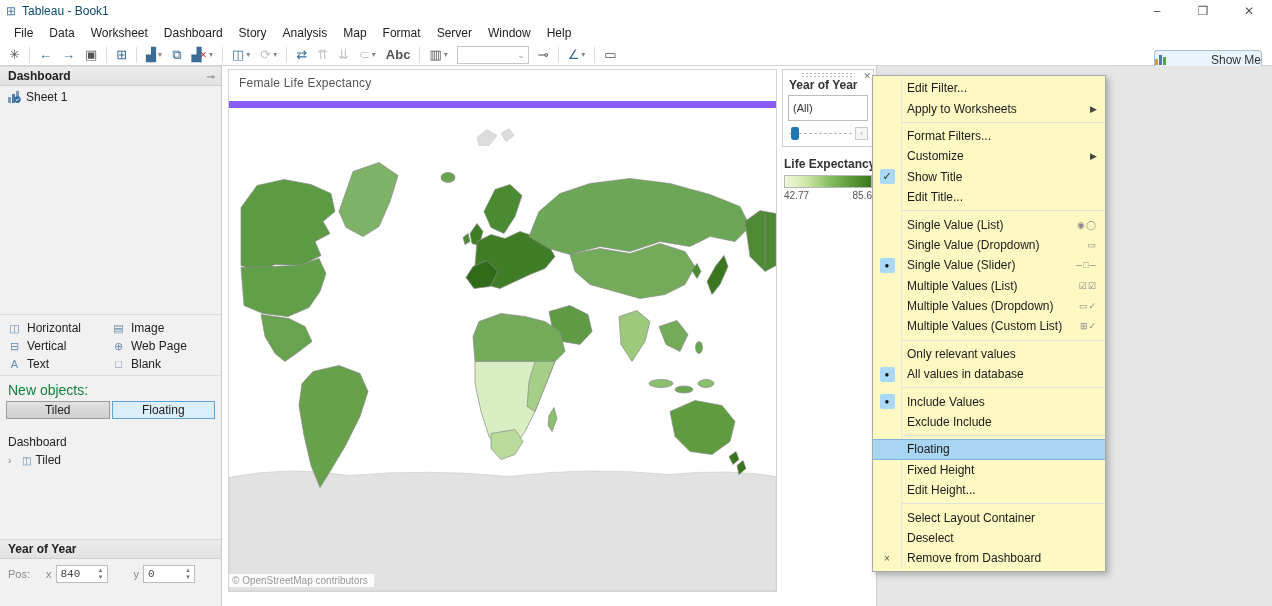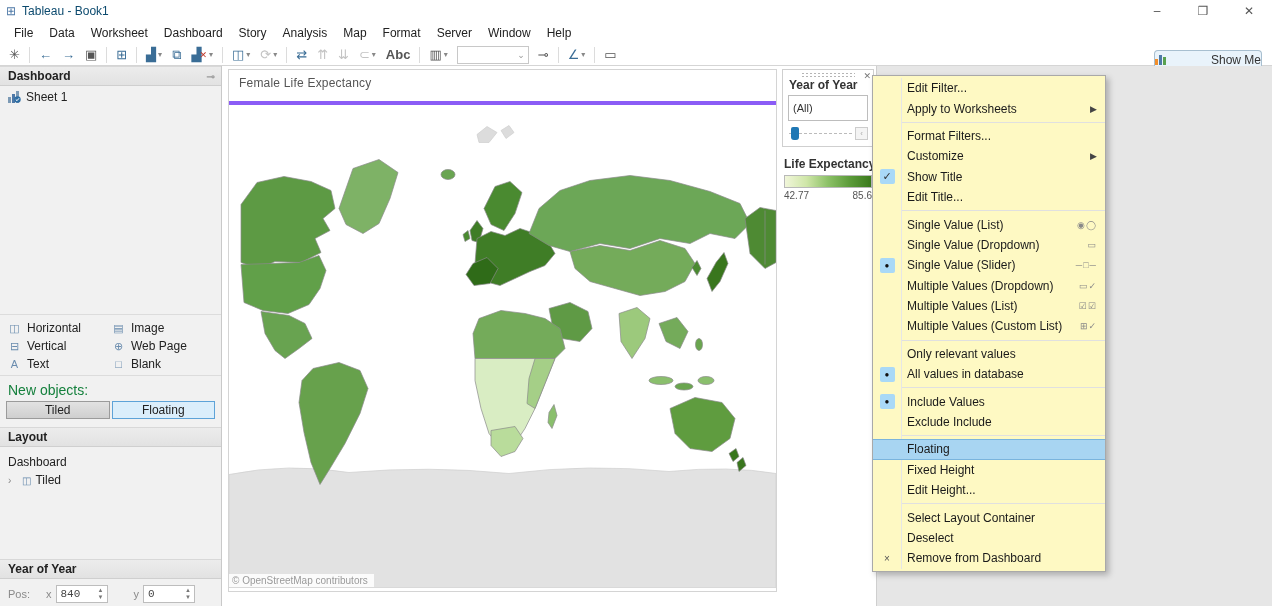--- a/index.html
+++ b/index.html
@@ -74,21 +74,21 @@
   .gap-y { margin-left:22px; }
 
   
   .workspace { position:absolute; left:223px; top:66px; width:1049px; height:540px; background:#e6e6e6; }
   .canvas { position:absolute; left:0; top:0; width:654px; height:540px; background:#fff;
     border-right:1px solid #cfcfcf; }
   .sheet-zone { position:absolute; left:5px; top:3px; width:549px; height:523px; background:#fff;
     border:1px solid #d4d4d4; }
   .sheet-title { font-size:12px; color:#555; padding:6px 0 4px 10px; letter-spacing:0.2px; }
   .map-pane { position:absolute; left:0px; top:31px; width:547px; height:490px; overflow:hidden;
-    border-top:4px solid #8b5cf6; background:#fff; }
+    border-top:7px solid #8b5cf6; background:#fff; }
   .attribution { position:absolute; left:0; bottom:4px; background:rgba(255,255,255,0.85);
     font-size:10px; color:#9a9a9a; padding:1px 6px 1px 3px; }
 
   
   .card-col { position:absolute; left:559px; top:3px; width:92px; }
   .filter-card { background:#fff; border:1px solid #cfcfcf; padding:2px 4px 6px 4px; position:relative; overflow:hidden; }
   .drag-dots { height:5px; margin:0 auto; width:54px;
     background-image:radial-gradient(#b5b5b5 35%, transparent 40%); background-size:4px 3px; }
   .card-x { position:absolute; right:2px; top:1px; color:#777; font-size:9px; }
   .fc-title { font-size:12px; font-weight:bold; color:#333; padding:1px 2px 3px 2px; white-space:nowrap; }
@@ -259,23 +259,20 @@
           <span class="obj-ico">□</span>
           <span>Blank</span>
         </span>
     </div>
     <div class="thin-line"></div>
     <div class="newobj-label">New objects:</div>
     <div class="newobj-btns">
       <span class="btn-tiled">Tiled</span>
       <span class="btn-floating">Floating</span>
     </div>
-    <div class="panel-header">
-      <span>Layout</span>
-    </div>
     <div class="layout-tree">
       <div class="tree-row">
         <span>Dashboard</span>
       </div>
       <div class="tree-row">
         <span class="chev">›</span>
         <span class="tree-ico">◫</span>
         <span>Tiled</span>
       </div>
     </div>
@@ -449,27 +446,27 @@
         </div>
       <div class="mi">
           <span class="gutter">
             <span class="mark dot">●</span>
           </span>
           <span class="lab">Single Value (Slider)</span>
           <span class="right">─□─</span>
         </div>
       <div class="mi">
           <span class="gutter"></span>
+          <span class="lab">Multiple Values (List)</span>
+          <span class="right">☑☑</span>
+        </div>
+      <div class="mi">
+          <span class="gutter"></span>
           <span class="lab">Multiple Values (Dropdown)</span>
           <span class="right">▭✓</span>
-        </div>
-      <div class="mi">
-          <span class="gutter"></span>
-          <span class="lab">Multiple Values (List)</span>
-          <span class="right">☑☑</span>
         </div>
       <div class="mi">
           <span class="gutter"></span>
           <span class="lab">Multiple Values (Custom List)</span>
           <span class="right">⊞✓</span>
         </div>
       <div class="msep"></div>
       <div class="mi">
           <span class="gutter"></span>
           <span class="lab">Only relevant values</span>

